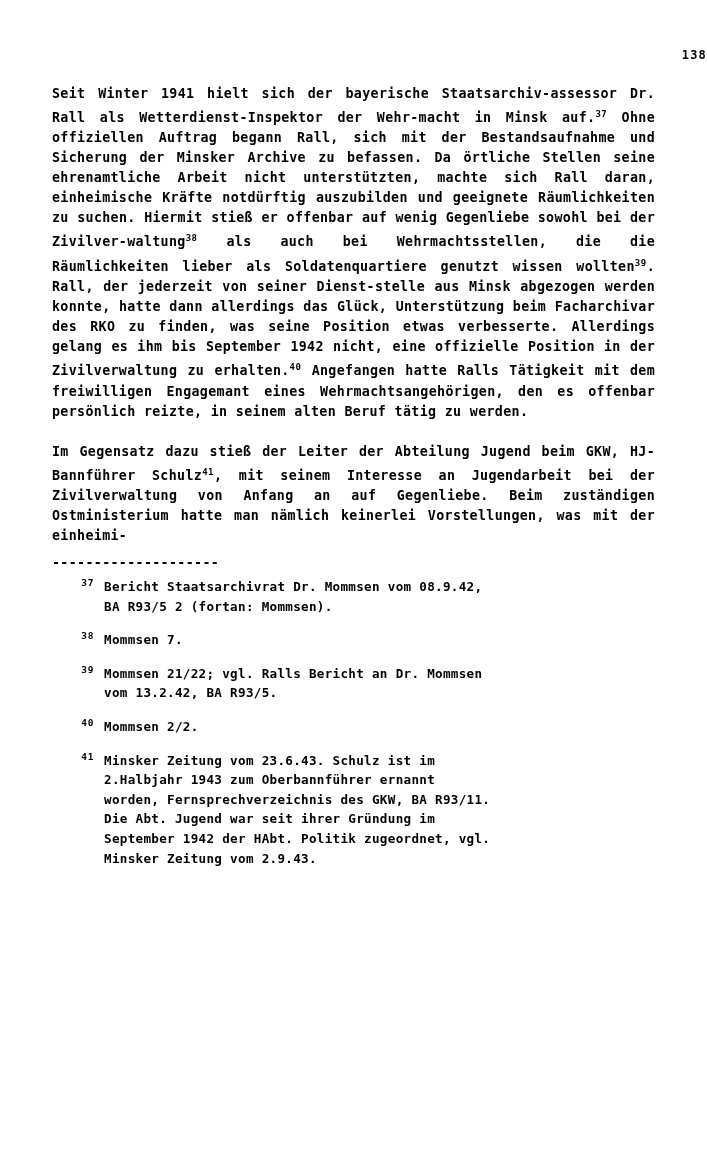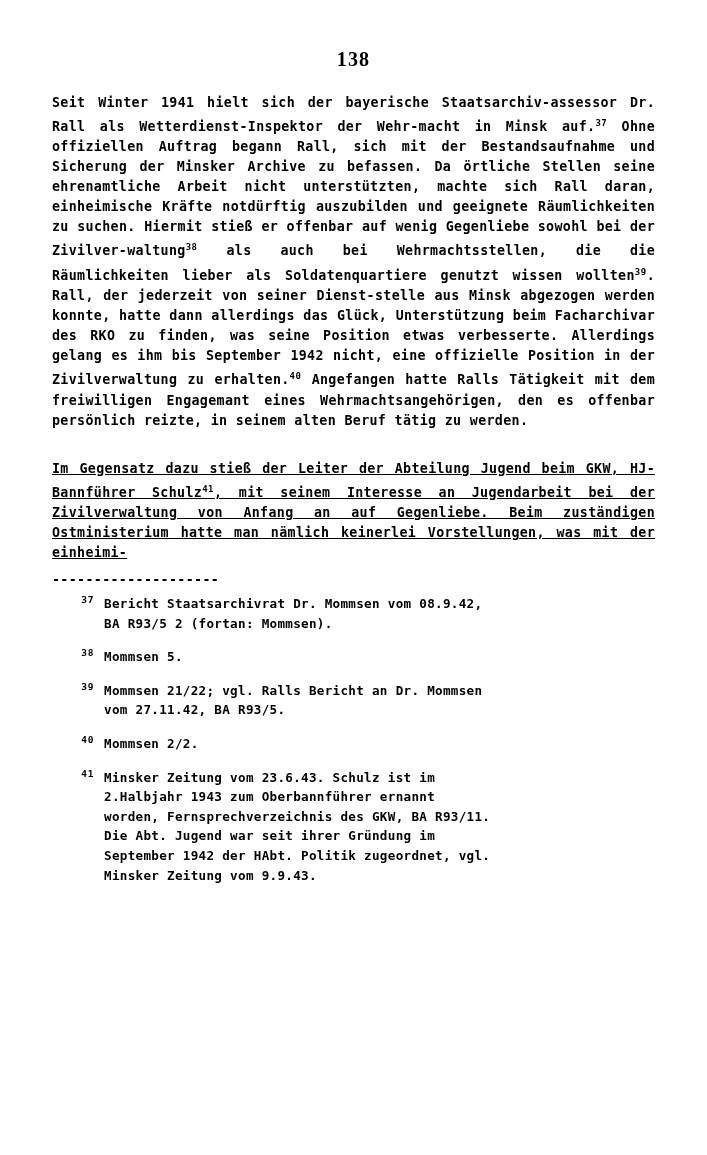--- a/index.html
+++ b/index.html
@@ -15,42 +15,40 @@
     overflow: hidden;
   }
   .page {
     position: relative;
     width: 707px;
     height: 1155px;
     box-sizing: border-box;
     padding: 0;
   }
   .page-number {
-    text-align: center;
-    font-size: 20px;
+    text-align: right;
+    font-size: 12px;
     letter-spacing: 1.2px;
     margin-top: 48px;
     margin-bottom: 22px;
     font-weight: 600;
-    font-family: Liberation Serif, serif;
   }
   .body-text {
     margin: 0 52px 0 52px;
   }
   .para {
     font-size: 13.3px;
     line-height: 20px;
     letter-spacing: 0.35px;
     text-align: justify;
     margin: 0;
     font-weight: 600;
   }
   .para + .para {
-    margin-top: 28px;
-    text-decoration: underline;
+    margin-top: 20px;
   }
   sup {
     font-size: 9px;
     vertical-align: super;
     letter-spacing: 0.5px;
   }
   .rule {
     margin: 10px 52px 0 52px;
     width: 228px;
     border: 0;
@@ -108,35 +106,35 @@
   <div class="rule">--------------------</div>
 
   <div class="footnotes">
     <div class="footnote">
       <span class="fn-marker">37</span>
       <span class="fn-body">Bericht Staatsarchivrat Dr. Mommsen vom 08.9.42,
 BA R93/5 2 (fortan: Mommsen).</span>
     </div>
     <div class="footnote">
       <span class="fn-marker">38</span>
-      <span class="fn-body">Mommsen 5.</span>
+      <span class="fn-body">Mommsen 7.</span>
     </div>
     <div class="footnote">
       <span class="fn-marker">39</span>
       <span class="fn-body">Mommsen 21/22; vgl. Ralls Bericht an Dr. Mommsen
-vom 27.11.42, BA R93/5.</span>
+vom 13.2.42, BA R93/5.</span>
     </div>
     <div class="footnote">
       <span class="fn-marker">40</span>
       <span class="fn-body">Mommsen 2/2.</span>
     </div>
     <div class="footnote">
       <span class="fn-marker">41</span>
       <span class="fn-body">Minsker Zeitung vom 23.6.43. Schulz ist im
 2.Halbjahr 1943 zum Oberbannführer ernannt
 worden, Fernsprechverzeichnis des GKW, BA R93/11.
 Die Abt. Jugend war seit ihrer Gründung im
 September 1942 der HAbt. Politik zugeordnet, vgl.
-Minsker Zeitung vom 9.9.43.</span>
+Minsker Zeitung vom 2.9.43.</span>
     </div>
   </div>
 
 </div>
 
 </body></html>

